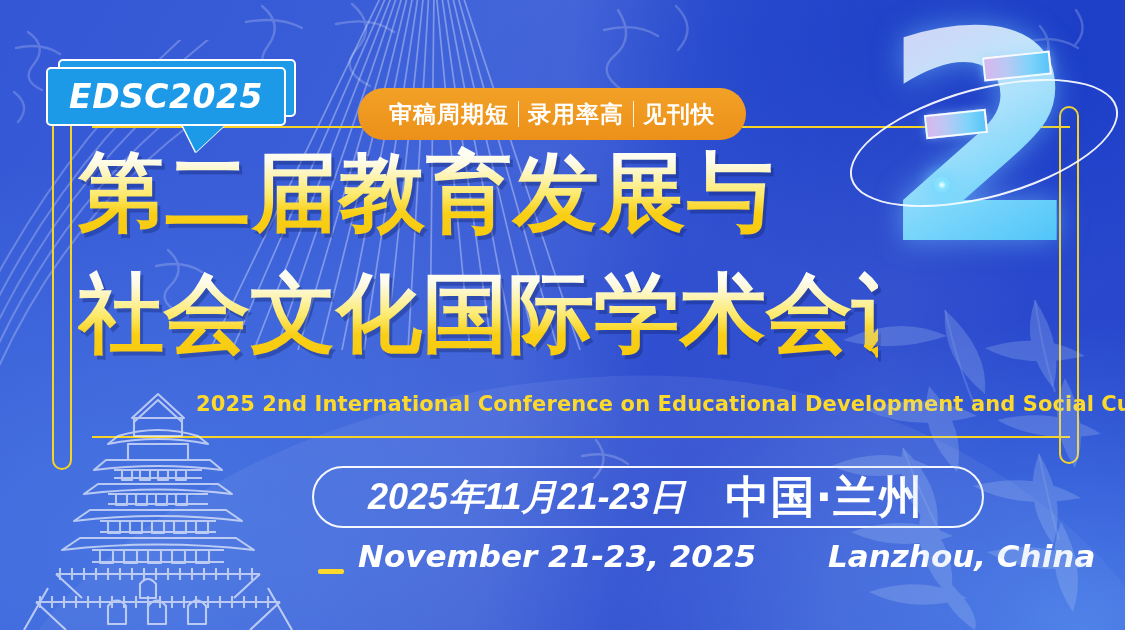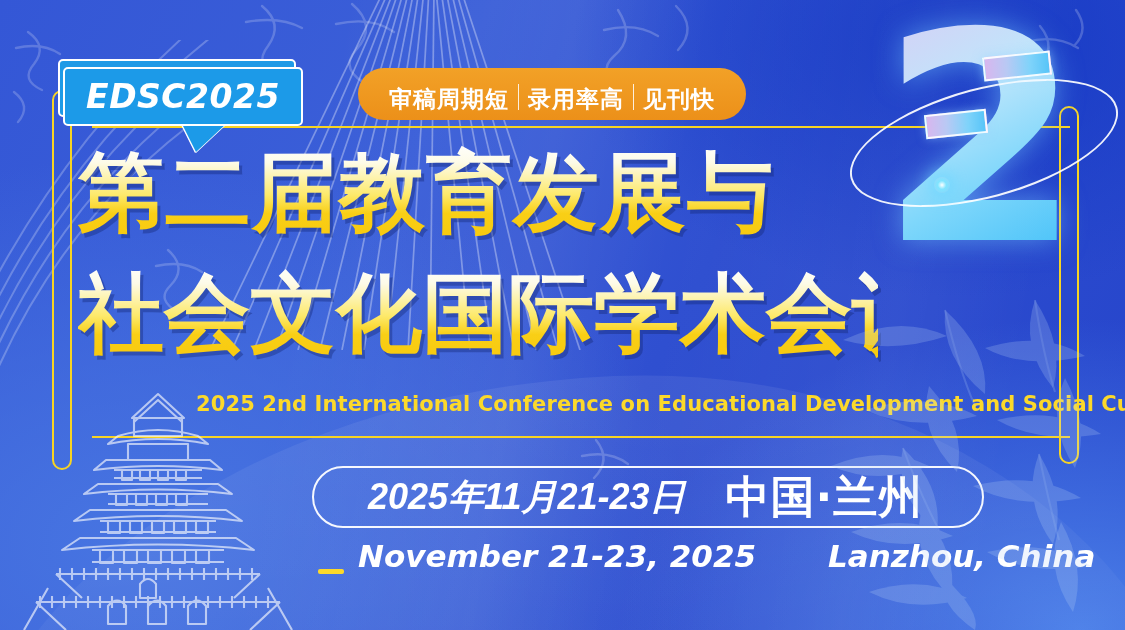--- a/index.html
+++ b/index.html
@@ -75,21 +75,21 @@
     position: absolute;
     left: 58px; top: 59px;
     width: 238px; height: 58px;
     border: 2px solid #ffffff;
     border-radius: 5px;
     background: #1e9ae6;
   }
 
   #edsc-badge {
     position: absolute;
-    left: 63px; top: 67px;
+    left: 46px; top: 67px;
     width: 240px; height: 59px;
     background: #1c9ae8;
     border: 2px solid #ffffff;
     border-radius: 5px;
     display: flex;
     align-items: center;
     justify-content: center;
   }
 
   #edsc-badge-text {
@@ -109,27 +109,27 @@
     border-left: 14px solid transparent;
     border-right: 30px solid transparent;
     border-top: 28px solid #1c9ae8;
     filter: drop-shadow(0 1px 0 #ffffff) drop-shadow(-1px 0 0 #ffffff);
   }
 
   
 
   #promo-pill {
     position: absolute;
-    left: 358px; top: 68px;
+    left: 358px; top: 88px;
     height: 52px;
     padding: 16px 22px;
     background: linear-gradient(180deg, #f2a127 0%, #ec9019 100%);
     border-radius: 26px;
     display: flex;
-    align-items: flex-start;
+    align-items: center;
     gap: 0;
   }
 
   .promo-item {
     font-family: "DejaVu Sans", "Liberation Sans", sans-serif;
     font-weight: 700;
     font-size: 23px;
     color: #ffffff;
     letter-spacing: 1px;
     white-space: nowrap;

